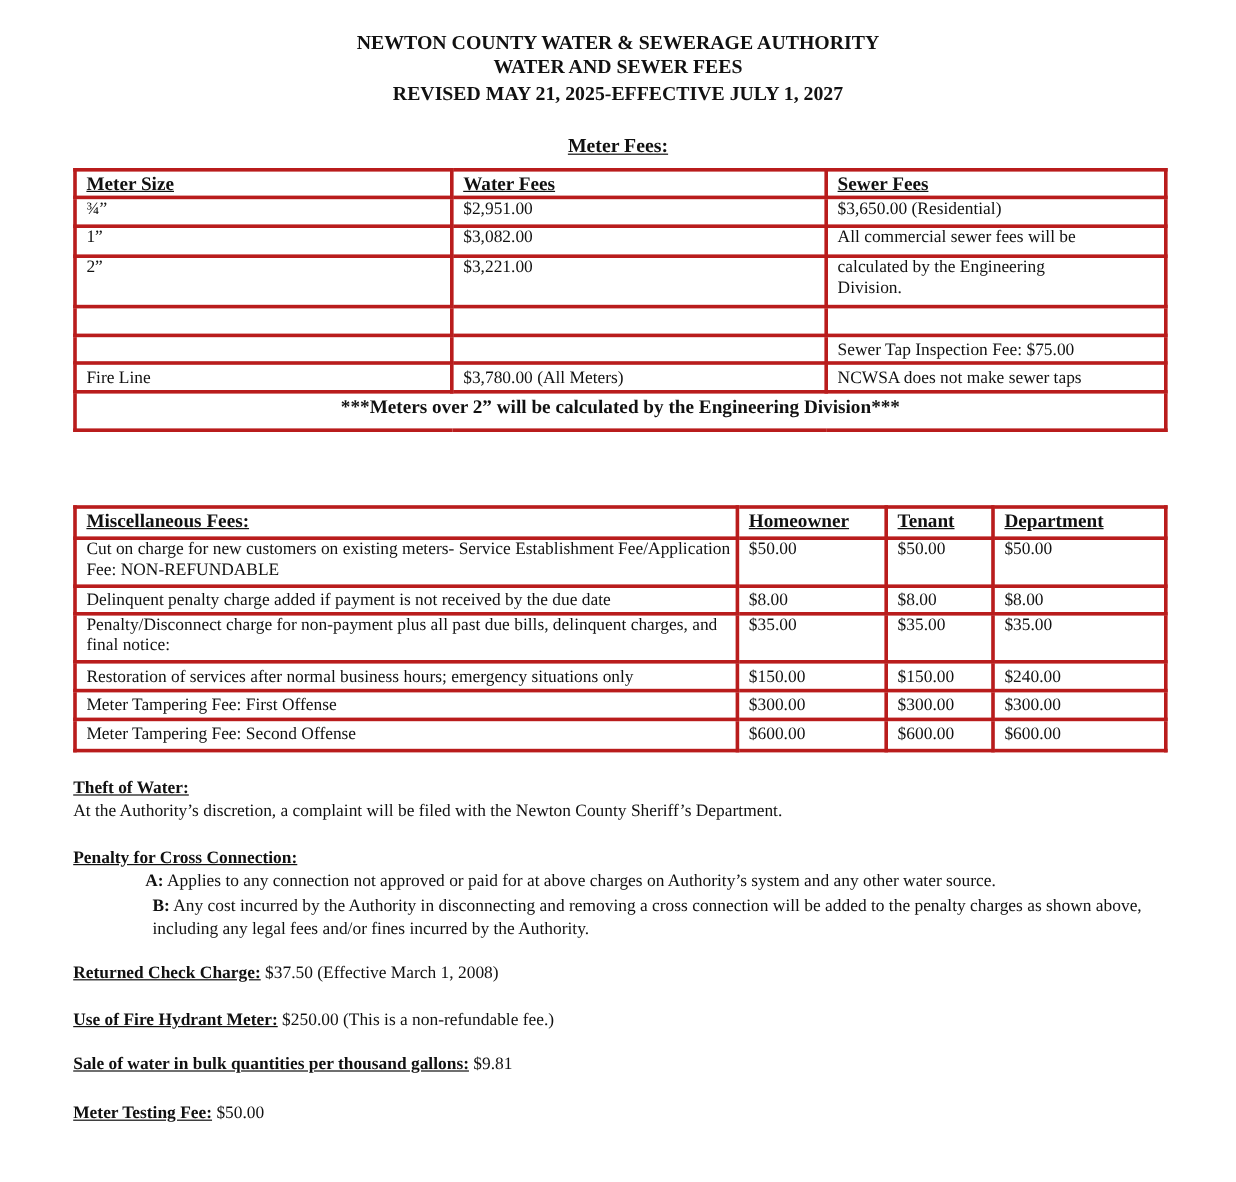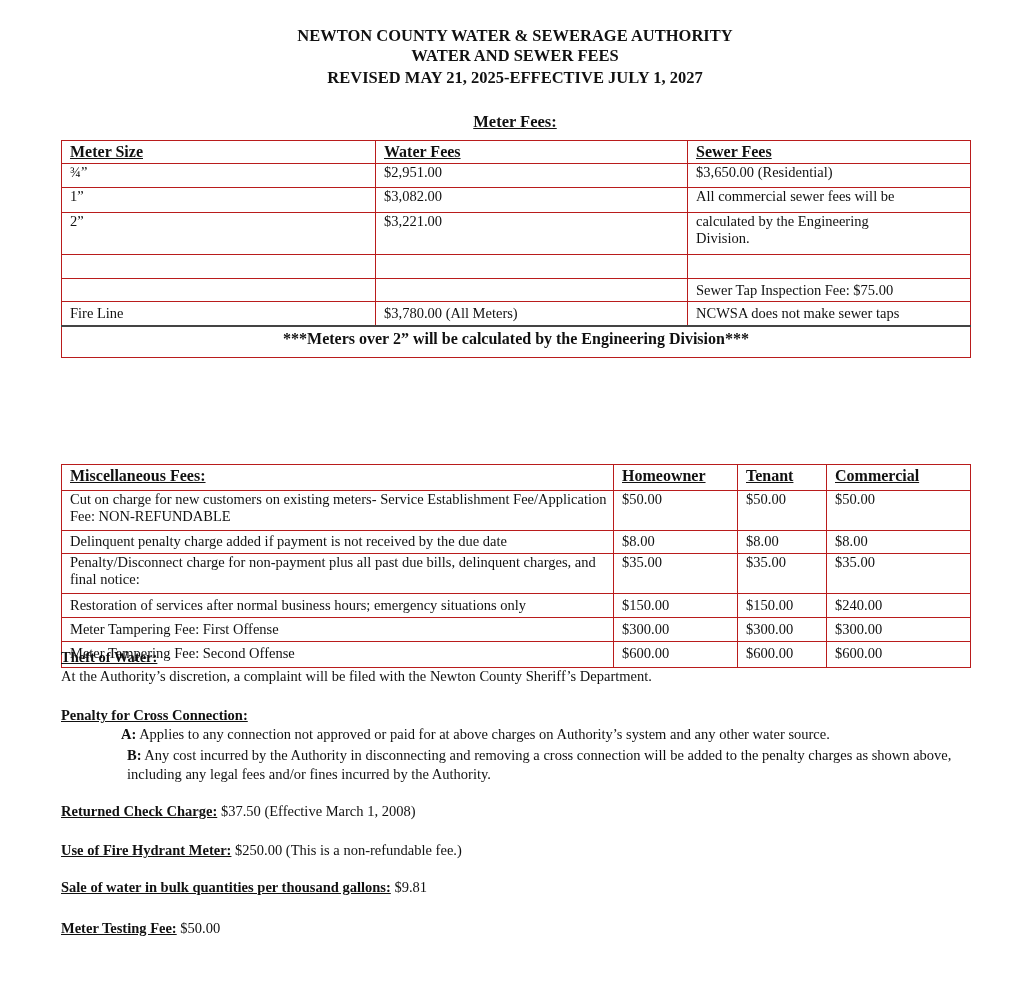--- a/index.html
+++ b/index.html
@@ -2,24 +2,24 @@
 <html><head>
 <meta charset="utf-8">
 <style>
   html, body { margin:0; padding:0; background:#ffffff; }
   body { width:1030px; height:985px; position:relative; overflow:hidden;
          font-family:"Liberation Serif", "DejaVu Serif", serif; color:#111; }
   .abs { position:absolute; }
   .title { left:0; width:1030px; text-align:center; font-weight:bold; font-size:16.5px; line-height:20px; }
   .sub { left:0; width:1030px; text-align:center; font-weight:bold; font-size:16.5px; text-decoration:underline; }
   table { border-collapse:collapse; position:absolute; table-layout:fixed; }
-  td { border:1px solid #b91c1c; padding:0 0 0 8px; vertical-align:top; font-size:14.5px; line-height:17px; }
+  td { border:3px solid #b91c1c; padding:0 0 0 8px; vertical-align:top; font-size:14.5px; line-height:17px; }
   td.hdr { font-weight:bold; font-size:16px; text-decoration:underline; padding-top:2px; }
   #meter-table { left:61px; top:140px; width:909px; }
-  #misc-table { left:61px; top:421px; width:909px;margin-top:43px; }
+  #misc-table { left:61px; top:421px; width:909px; }
   .note { text-align:center; font-weight:bold; font-size:16px; padding:3px 0 0 0; border-top:2px solid #444; }
   .section-h { font-weight:bold; text-decoration:underline; font-size:14.5px;text-align:center; }
   .para { font-size:14.5px; line-height:17px; }
   .label-b { font-weight:bold; }
 </style>
 </head>
 <body>
 
 <div class="abs title" style="top:26px;">NEWTON COUNTY WATER &amp; SEWERAGE AUTHORITY</div>
 <div class="abs title" style="top:46px;">WATER AND SEWER FEES</div>
@@ -80,21 +80,21 @@
       <col style="width:552px">
       <col style="width:124px">
       <col style="width:89px">
       <col style="width:144px">
     </colgroup>
   <tbody>
       <tr style="height:26px">
     <td class="hdr">Miscellaneous Fees:</td>
     <td class="hdr">Homeowner</td>
     <td class="hdr">Tenant</td>
-    <td class="hdr">Commercial</td>
+    <td class="hdr">Department</td>
   </tr>
   <tr style="height:40px">
     <td style="">Cut on charge for new customers on existing meters- Service Establishment Fee/Application Fee: NON-REFUNDABLE</td>
     <td>$50.00</td>
     <td>$50.00</td>
     <td>$50.00</td>
   </tr>
   <tr style="height:23px">
     <td style="padding-top:2px">Delinquent penalty charge added if payment is not received by the due date</td>
     <td style="padding-top:2px">$8.00</td>

